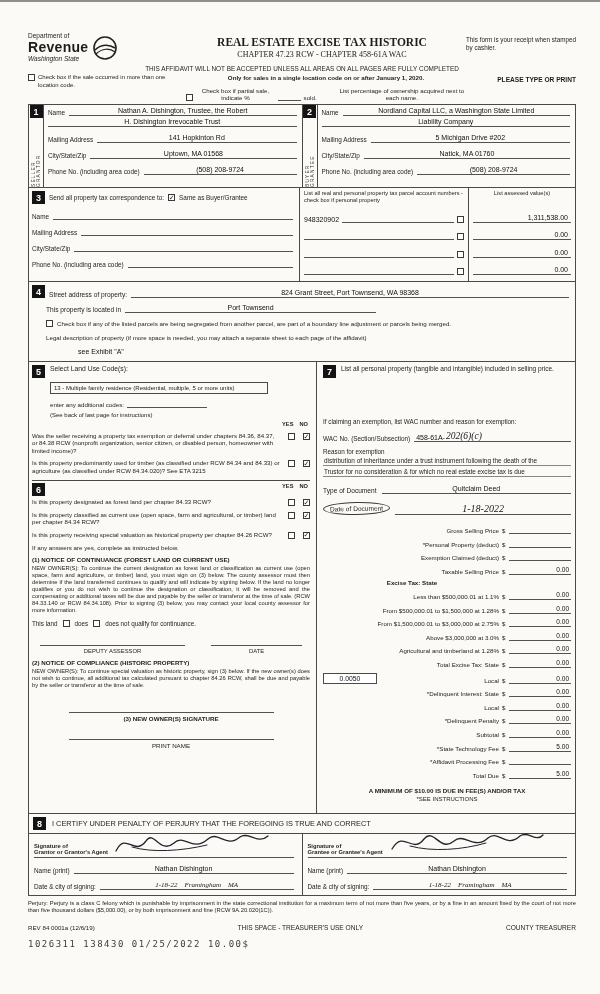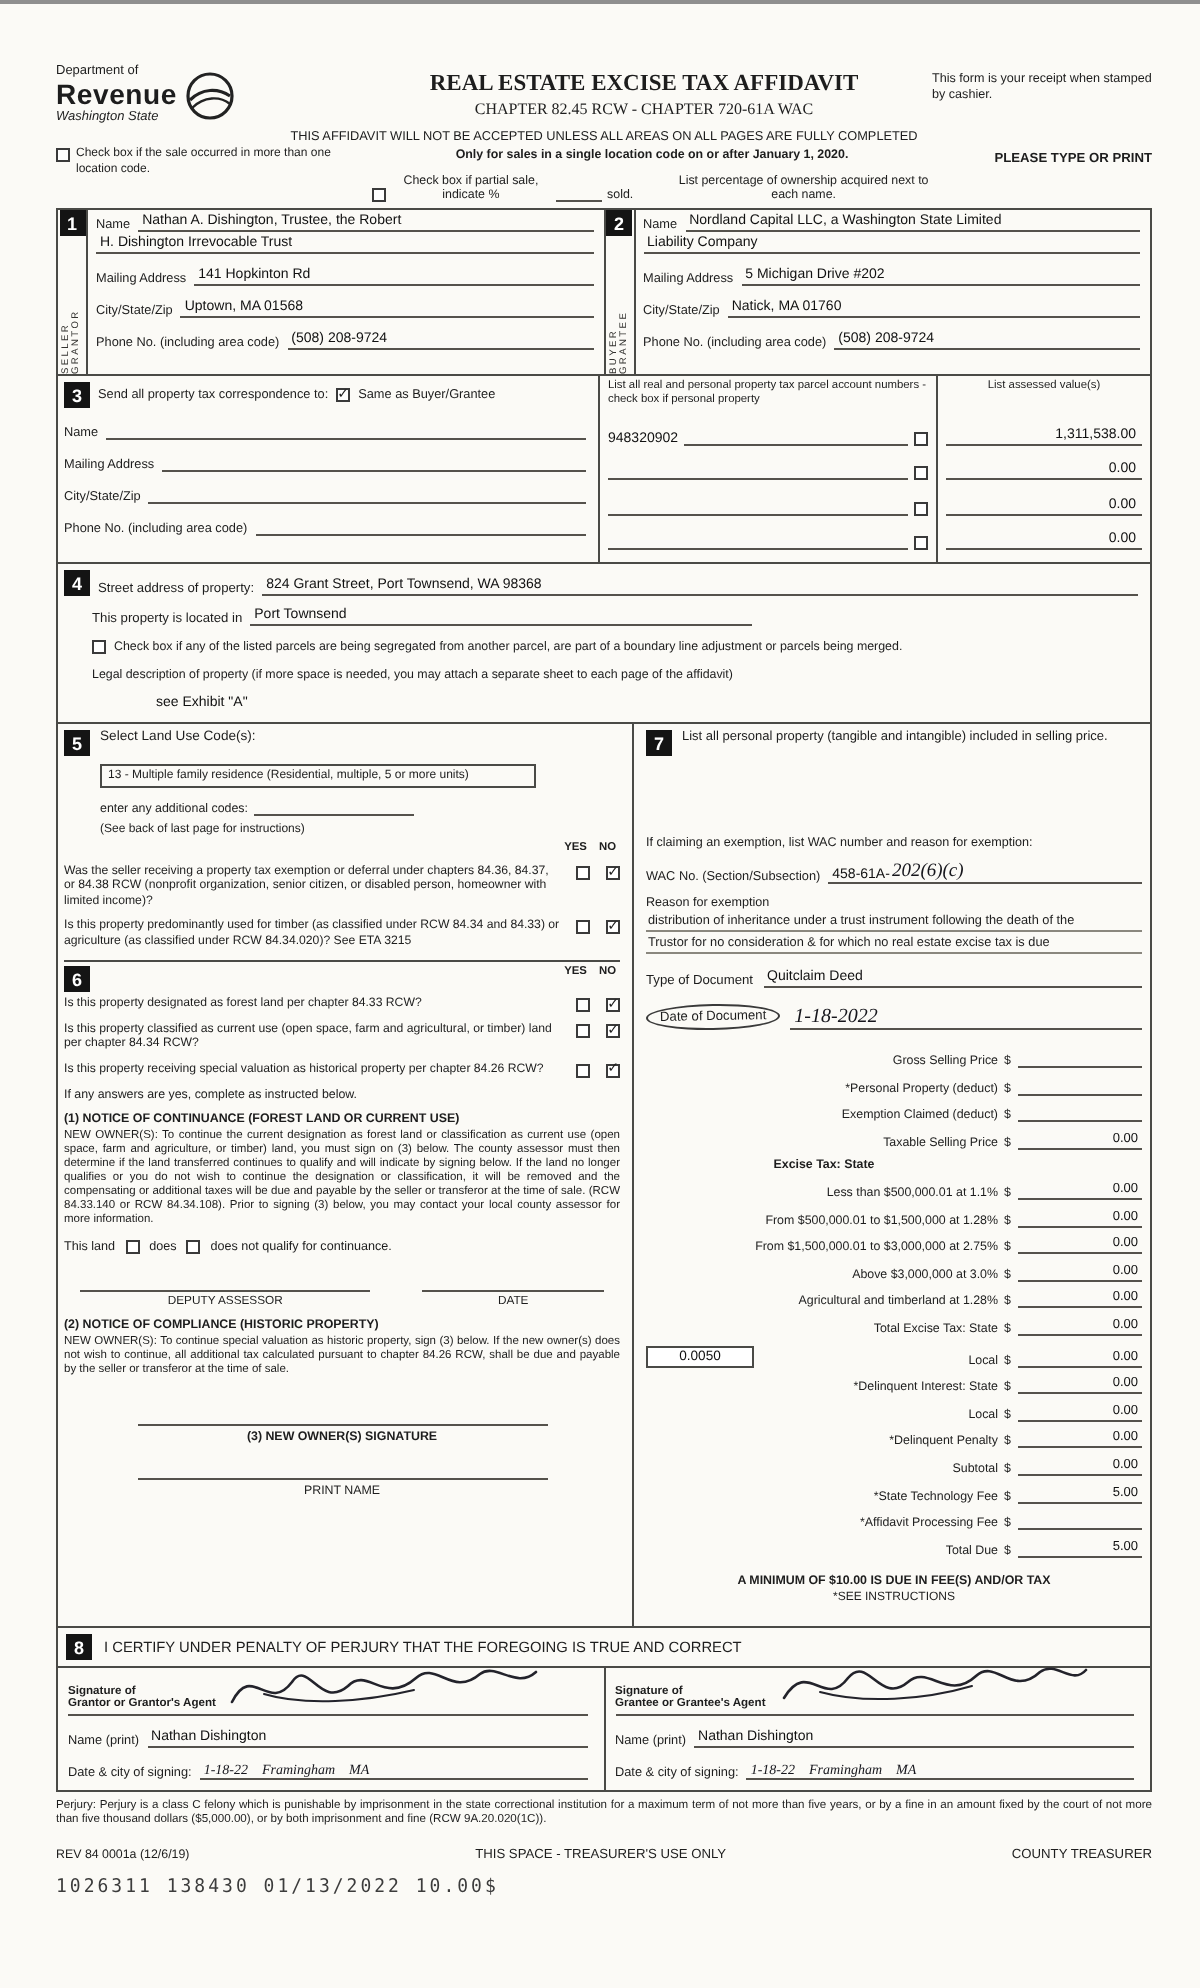--- a/index.html
+++ b/index.html
@@ -47,21 +47,21 @@
   .parties { display:flex; border-bottom:1px solid #4a4a46; }
   .party { flex:1; display:flex; min-height:82px; }
   .party.pl { border-right:1px solid #4a4a46; }
   .strip { width:15px; border-right:1px solid #4a4a46; display:flex; flex-direction:column; align-items:center; }
   .vwrap { flex:1; display:flex; justify-content:center; gap:0px; padding-top:3px; }
   .vlabel { writing-mode:vertical-rl; transform:rotate(180deg); font-size:4.8px; letter-spacing:1.2px; color:#33322f; }
   .pbody { flex:1; padding:1px 5px 5px 4px; }
   .frow { display:flex; align-items:flex-end; margin-top:7px; font-size:6.4px; }
   .frow:first-child { margin-top:1px; }
   .flabel { white-space:nowrap; padding-right:4px; }
-  .fval { flex:1; border-bottom:1px solid #55524c; min-height:9px; padding:0 2px; font-size:7px; }
+  .fval { flex:1; border-bottom:1px solid #55524c; min-height:9px; padding:0 2px; font-size:7px;text-align:center; }
   
   .sec3 { display:flex; border-bottom:1px solid #4a4a46; }
   .s3left { flex:1; padding:3px 6px 7px 3px; }
   .s3send { display:flex; align-items:center; gap:4px; font-size:6.4px; }
   .s3mid { width:170px; border-left:1px solid #4a4a46; border-right:1px solid #4a4a46; padding:2px 4px 6px 4px; }
   .s3right { width:106px; padding:2px 4px 6px 4px; }
   .s3hdr { font-size:5.7px; line-height:6.8px; min-height:15px; }
   .s3row { display:flex; align-items:flex-end; gap:3px; margin-top:8.5px; }
   .fillul { flex:1; border-bottom:1px solid #55524c; min-height:9px; font-size:7px; padding:0 1px; }
   .s3v { border-bottom:1px solid #55524c; text-align:right; margin-top:8.5px; min-height:9px; font-size:7px; padding-right:3px; }
@@ -142,22 +142,22 @@
         <div class="dept-big">Revenue</div>
         <div class="dept-sub">Washington State</div>
       </div>
       <svg class="logo" width="26" height="26" viewBox="0 0 26 26">
         <circle cx="13" cy="13" r="11" fill="none" stroke="#222" stroke-width="1.6"></circle>
         <path d="M3,15 C9,9 17,9 23,13" fill="none" stroke="#222" stroke-width="1.6"></path>
         <path d="M4,19 C10,13 18,13 23,17" fill="none" stroke="#222" stroke-width="1.2"></path>
       </svg>
     </div>
     <div class="hdr-center">
-      <div class="title">REAL ESTATE EXCISE TAX AFFIDAVIT</div>
-      <div class="chapter">CHAPTER 82.45 RCW - CHAPTER 720-61A WAC</div>
+      <div class="title">REAL ESTATE EXCISE TAX HISTORIC</div>
+      <div class="chapter">CHAPTER 47.23 RCW - CHAPTER 458-61A WAC</div>
     </div>
     <div class="hdr-right">This form is your receipt when stamped by cashier.</div>
   </div>
 
   <div class="warning">THIS AFFIDAVIT WILL NOT BE ACCEPTED UNLESS ALL AREAS ON ALL PAGES ARE FULLY COMPLETED</div>
 
   <div class="hdr-row2">
     <div class="multi">
       <span class="cb"></span>
       <span>Check box if the sale occurred in more than one location code.</span>
@@ -590,15 +590,15 @@
 
   <div class="perjury">
     <span class="b">Perjury:</span>
     <span>Perjury is a class C felony which is punishable by imprisonment in the state correctional institution for a maximum term of not more than five years, or by a fine in an amount fixed by the court of not more than five thousand dollars ($5,000.00), or by both imprisonment and fine (RCW 9A.20.020(1C)).</span>
   </div>
   <div class="footrow">
     <span>REV 84 0001a (12/6/19)</span>
     <span class="b" style="font-size:6.6px">THIS SPACE - TREASURER'S USE ONLY</span>
     <span class="b" style="font-size:6.6px">COUNTY TREASURER</span>
   </div>
-  <div class="stamp">1026311 138430 01/13/2022 10.00$</div>
+  <div class="stamp">1026311 138430 01/25/2022 10.00$</div>
 
 </div>
 
 </body></html>

